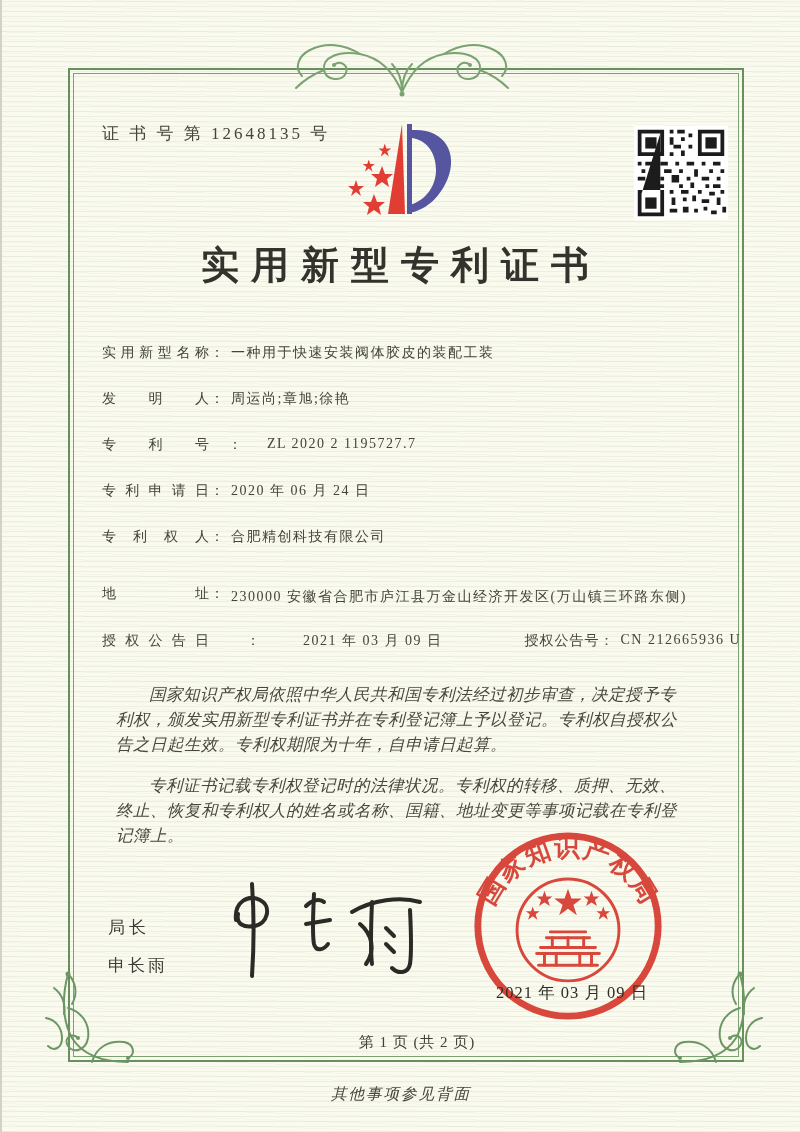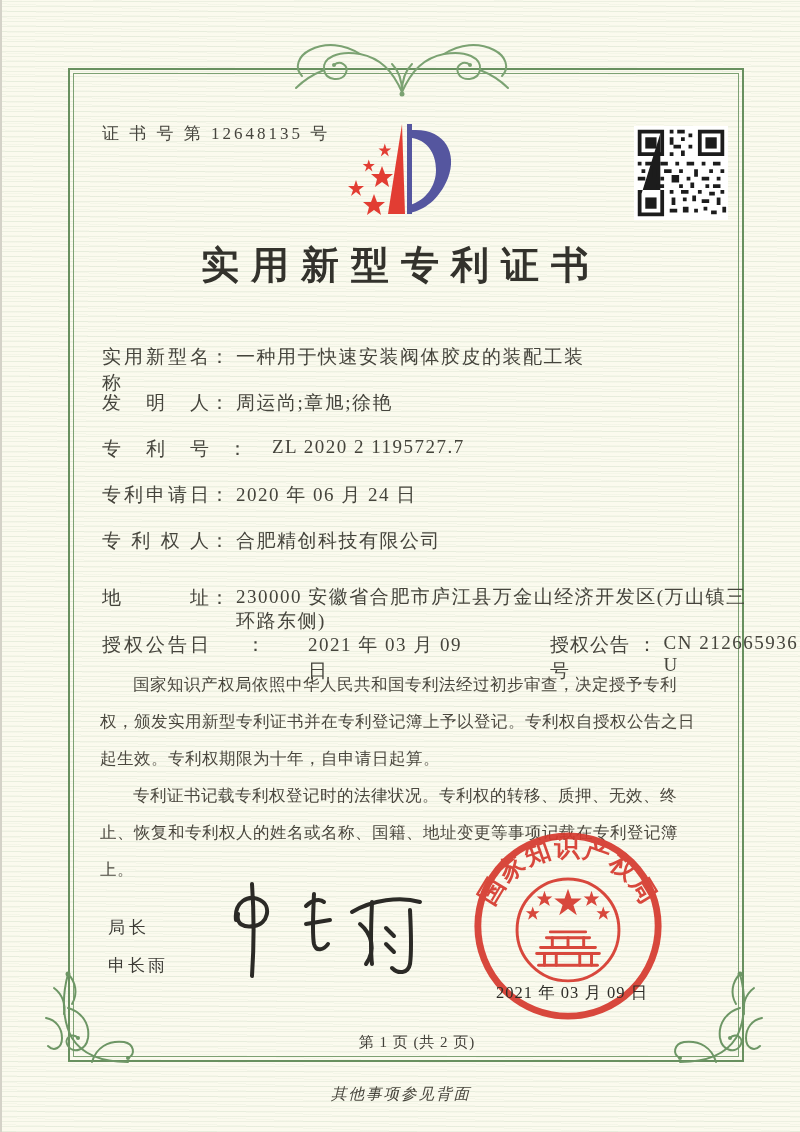--- a/index.html
+++ b/index.html
@@ -29,31 +29,31 @@
   .orn-br{left:664px;top:968px;}
   
   .cert-no{position:absolute;left:100px;top:122px;font-size:17px;letter-spacing:3px;color:#45443d;}
   .logo{position:absolute;left:330px;top:110px;}
   .qr{position:absolute;left:632px;top:126px;width:94px;height:94px;}
   .title{
     position:absolute;left:0;top:240px;width:100%;text-align:center;
     font-size:38px;font-weight:bold;letter-spacing:12px;color:#33322c;
   }
   
-  .field-row{position:absolute;left:100px;font-size:19px;color:#45443c;display:flex;align-items:flex-start;letter-spacing:1px;}
+  .field-row{position:absolute;left:100px;font-size:14px;color:#45443c;display:flex;align-items:flex-start;letter-spacing:1px;}
   .flabel{display:inline-block;width:108px;text-align:justify;text-align-last:justify;flex:none;}
   .fcolon{flex:none;}
   .fvalue{margin-left:6px;letter-spacing:1.5px;}
   .r1{top:344px;}.r2{top:390px;}.r3{top:436px;gap:18px;}.r4{top:482px;}
   .r5{top:528px;}.r6{top:585px;}.r7{top:632px;gap:36px;}
   .r6 .fvalue{width:522px;line-height:24px;}
   .pair2{display:flex;margin-left:46px;}
   
   .paras{position:absolute;left:98px;top:666px;width:608px;}
-  .paras p{margin:0;text-indent:2em;font-size:16.5px;line-height:37px;color:#4a473e;letter-spacing:0.5px;}
+  .paras p{margin:16px;text-indent:2em;font-size:16.5px;line-height:25px;color:#4a473e;font-style:italic;letter-spacing:0.5px;}
   
   .comm-title{position:absolute;left:106px;top:916px;font-size:17px;letter-spacing:4px;color:#3e3d37;}
   .comm-name{position:absolute;left:106px;top:954px;font-size:17px;letter-spacing:3px;color:#3e3d37;}
   .signature{position:absolute;left:212px;top:872px;}
   .seal{position:absolute;left:468px;top:828px;}
   .seal-date{position:absolute;left:494px;top:982px;font-size:16.5px;color:#2e2d28;letter-spacing:1px;}
   
   .page-no{position:absolute;left:0;top:1033px;width:100%;text-align:center;font-size:15px;color:#413f38;letter-spacing:1px;margin-left:16px;}
   .back-note{position:absolute;left:0;top:1084px;width:100%;text-align:center;font-size:15.5px;color:#47453c;font-style:italic;letter-spacing:2px;}
 </style>

